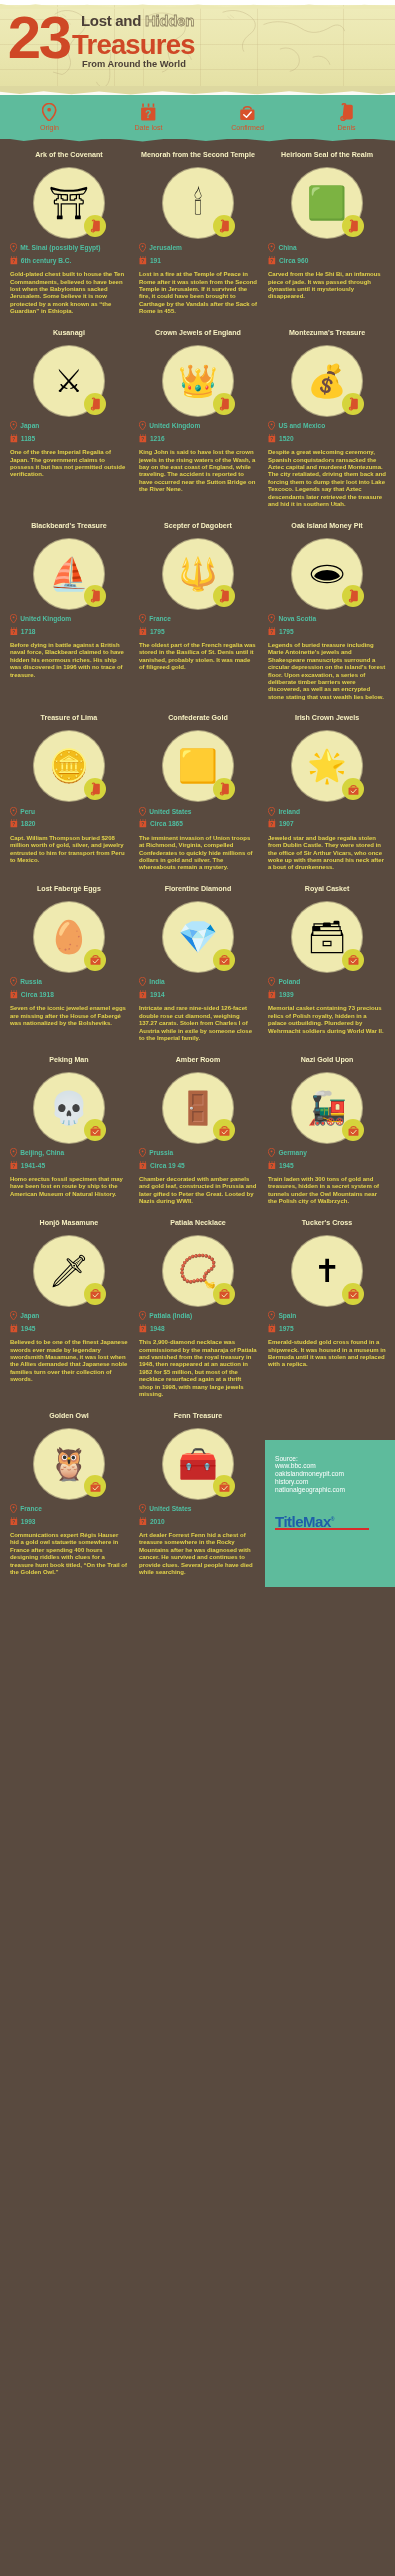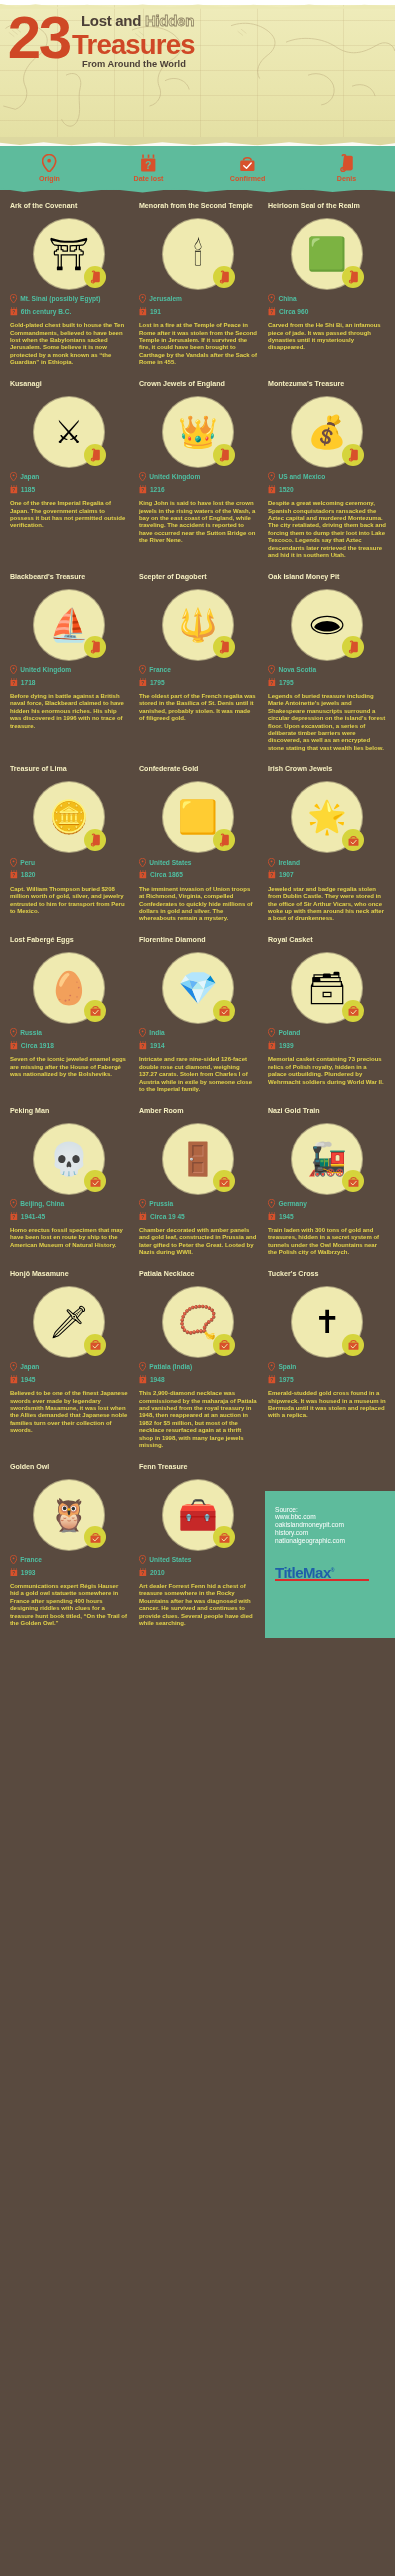--- a/index.html
+++ b/index.html
@@ -8,21 +8,21 @@
     font-family: "Liberation Sans", sans-serif;
     background: #594a3f;
     width: 396px;
     overflow-x: hidden;
   }
   .page { width: 396px; position: relative; background: #594a3f; }
 
   
   .header {
     position: relative;
-    height: 146px;
+    height: 95px;
     background: #ece9b4;
     overflow: hidden;
   }
   .header .mapbg {
     position: absolute; inset: 0;
     background:
       repeating-linear-gradient(0deg, rgba(190,170,120,.22) 0 0.5px, transparent 0.5px 25px),
       repeating-linear-gradient(90deg, rgba(190,170,120,.22) 0 0.5px, transparent 0.5px 28.6px),
       linear-gradient(180deg, #efecbb 0%, #e9e5ad 60%, #e3dfa2 100%);
   }
@@ -77,31 +77,31 @@
     position:relative;
   }
   .legend::after{
     content:""; position:absolute; left:0; right:0; bottom:-3.8px; height:5px;
     background:#5ebb9c;
     clip-path: polygon(0 0,6% 70%,13% 5%,20% 75%,28% 10%,36% 80%,44% 5%,52% 70%,60% 12%,68% 78%,76% 8%,84% 72%,92% 14%,100% 65%,100% 0);
   }
   .legend-item{ width:25%; text-align:center; }
   .legend-item .lg-ico{ height:18.7px; display:flex; align-items:center; justify-content:center; }
   .legend-item .lg-label{
-    margin-top:2.7px; font-size:7.1px; font-weight:bold; color:#d8512b;
+    margin-top:2.7px; font-size:7.1px; font-weight:normal; color:#d8512b;
   }
 
   
   .grid {
     padding:10px 4.4px 0;
   }
   .row { display:flex; width:100%; }
   .card { width:33.3333%; padding:0 4.4px 11px; position:relative; }
   .card-title{
-    text-align:left; color:#f6f0c2; font-size:7.1px; font-weight:bold;
+    text-align:center; color:#f6f0c2; font-size:7.1px; font-weight:bold;
     line-height:8.2px; min-height:17.6px; padding:2.2px 1.1px 3.3px;
   }
   .thumb{
     position:relative; width:100%; height:73px;
     display:flex; align-items:center; justify-content:center;
   }
   .blob{
     position:relative;
     width:70px; height:70px; border-radius:50%;
     background:#efeab0;
@@ -880,21 +880,21 @@
                   <rect x="2" y="8" width="26" height="24" rx="2" fill="#d8512b"></rect>
                   <text x="15" y="27" font-family="Liberation Sans, sans-serif" font-size="19" font-weight="bold" fill="#594a3f" text-anchor="middle">?</text>
                 </svg>
               </span>
               <span class="mtxt">Circa 19 45</span>
             </div>
           </div>
           <div class="desc">Chamber decorated with amber panels and gold leaf, constructed in Prussia and later gifted to Peter the Great. Looted by Nazis during WWII.</div>
         </div>
         <div class="card">
-          <div class="card-title">Nazi Gold Train</div>
+          <div class="card-title">Nazi Gold Upon</div>
           <div class="thumb">
             <div class="blob">
               <span class="art">🚂</span>
               <span class="badge">
                 <svg width="13" height="13" viewBox="0 0 34 34">
                   <path d="M10 12 C10 5 24 5 24 12" fill="none" stroke="#d8512b" stroke-width="3"></path>
                   <rect x="4" y="12" width="26" height="19" rx="2.5" fill="#d8512b"></rect>
                   <path d="M10.5 21.5 L15.5 26 L24 16.5" fill="none" stroke="#f0e8a8" stroke-width="2.6" stroke-linecap="round" stroke-linejoin="round"></path>
                 </svg>
               </span>

